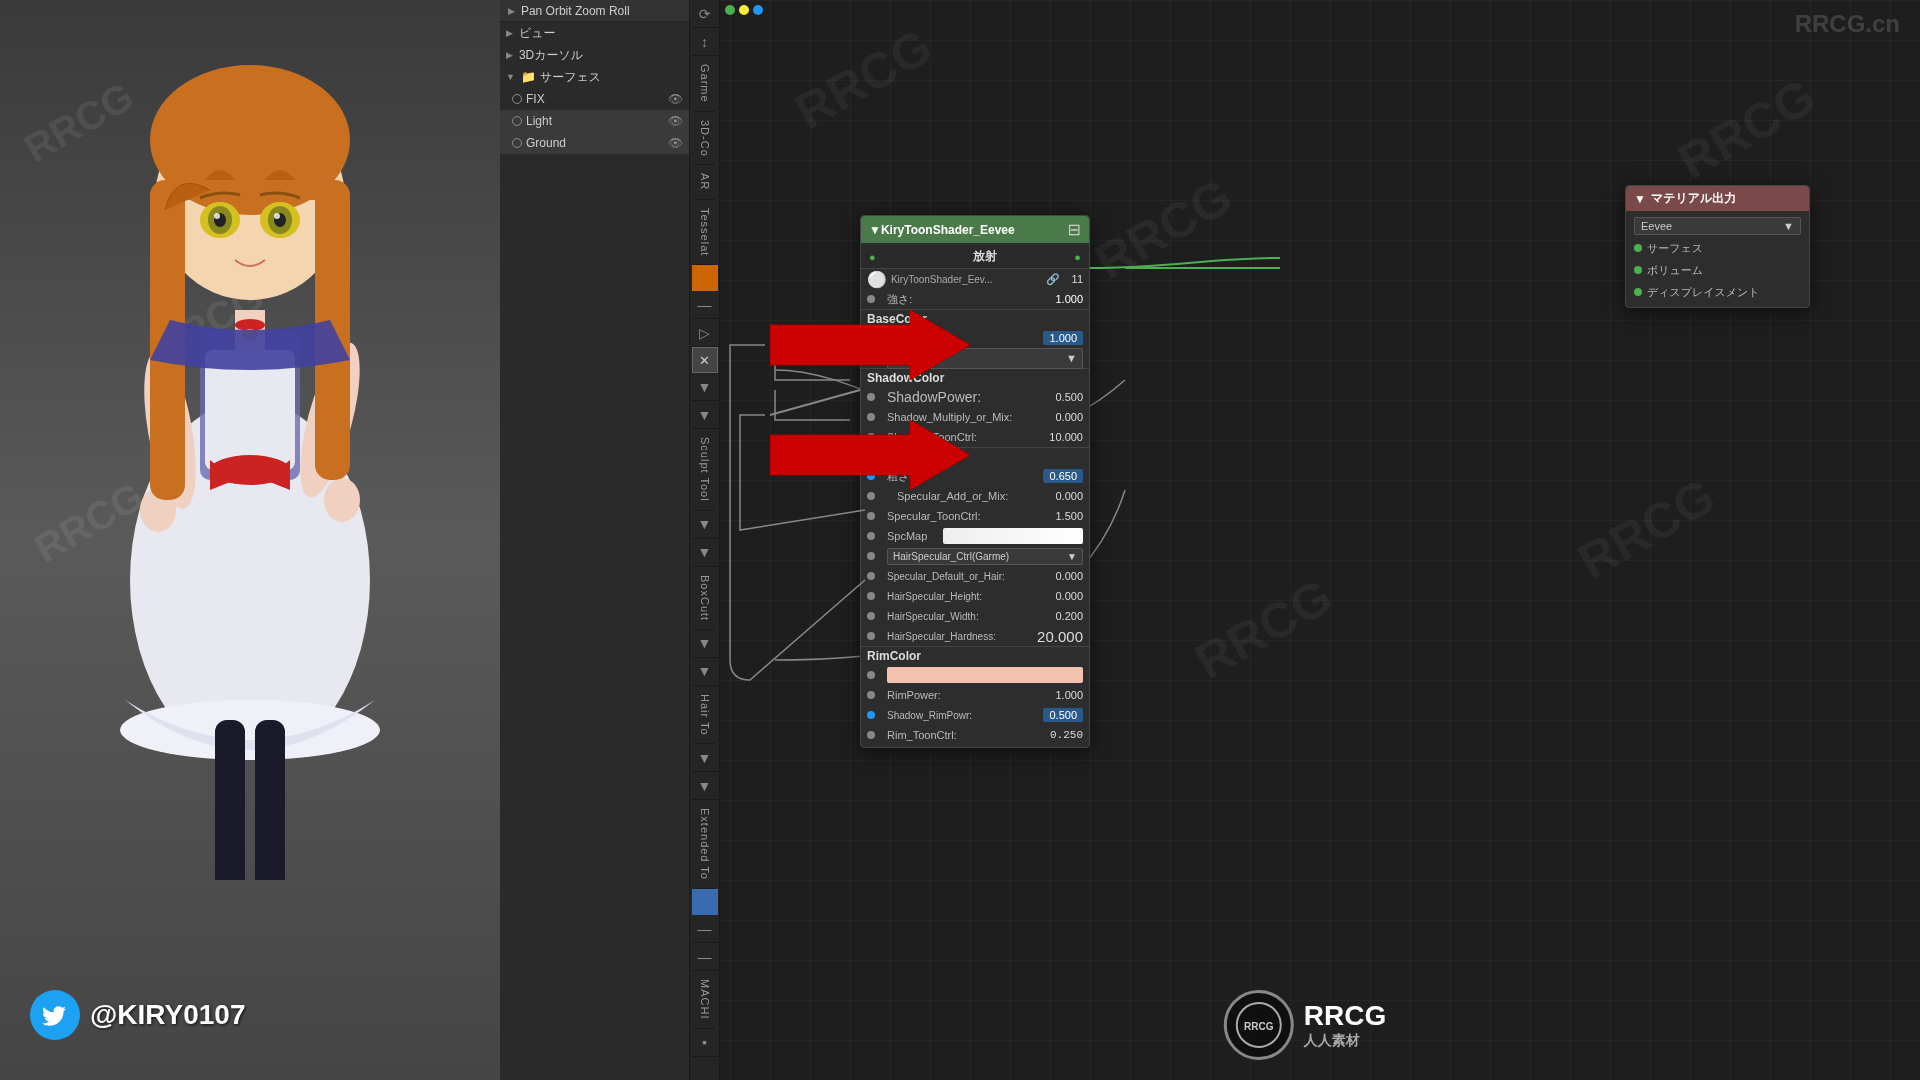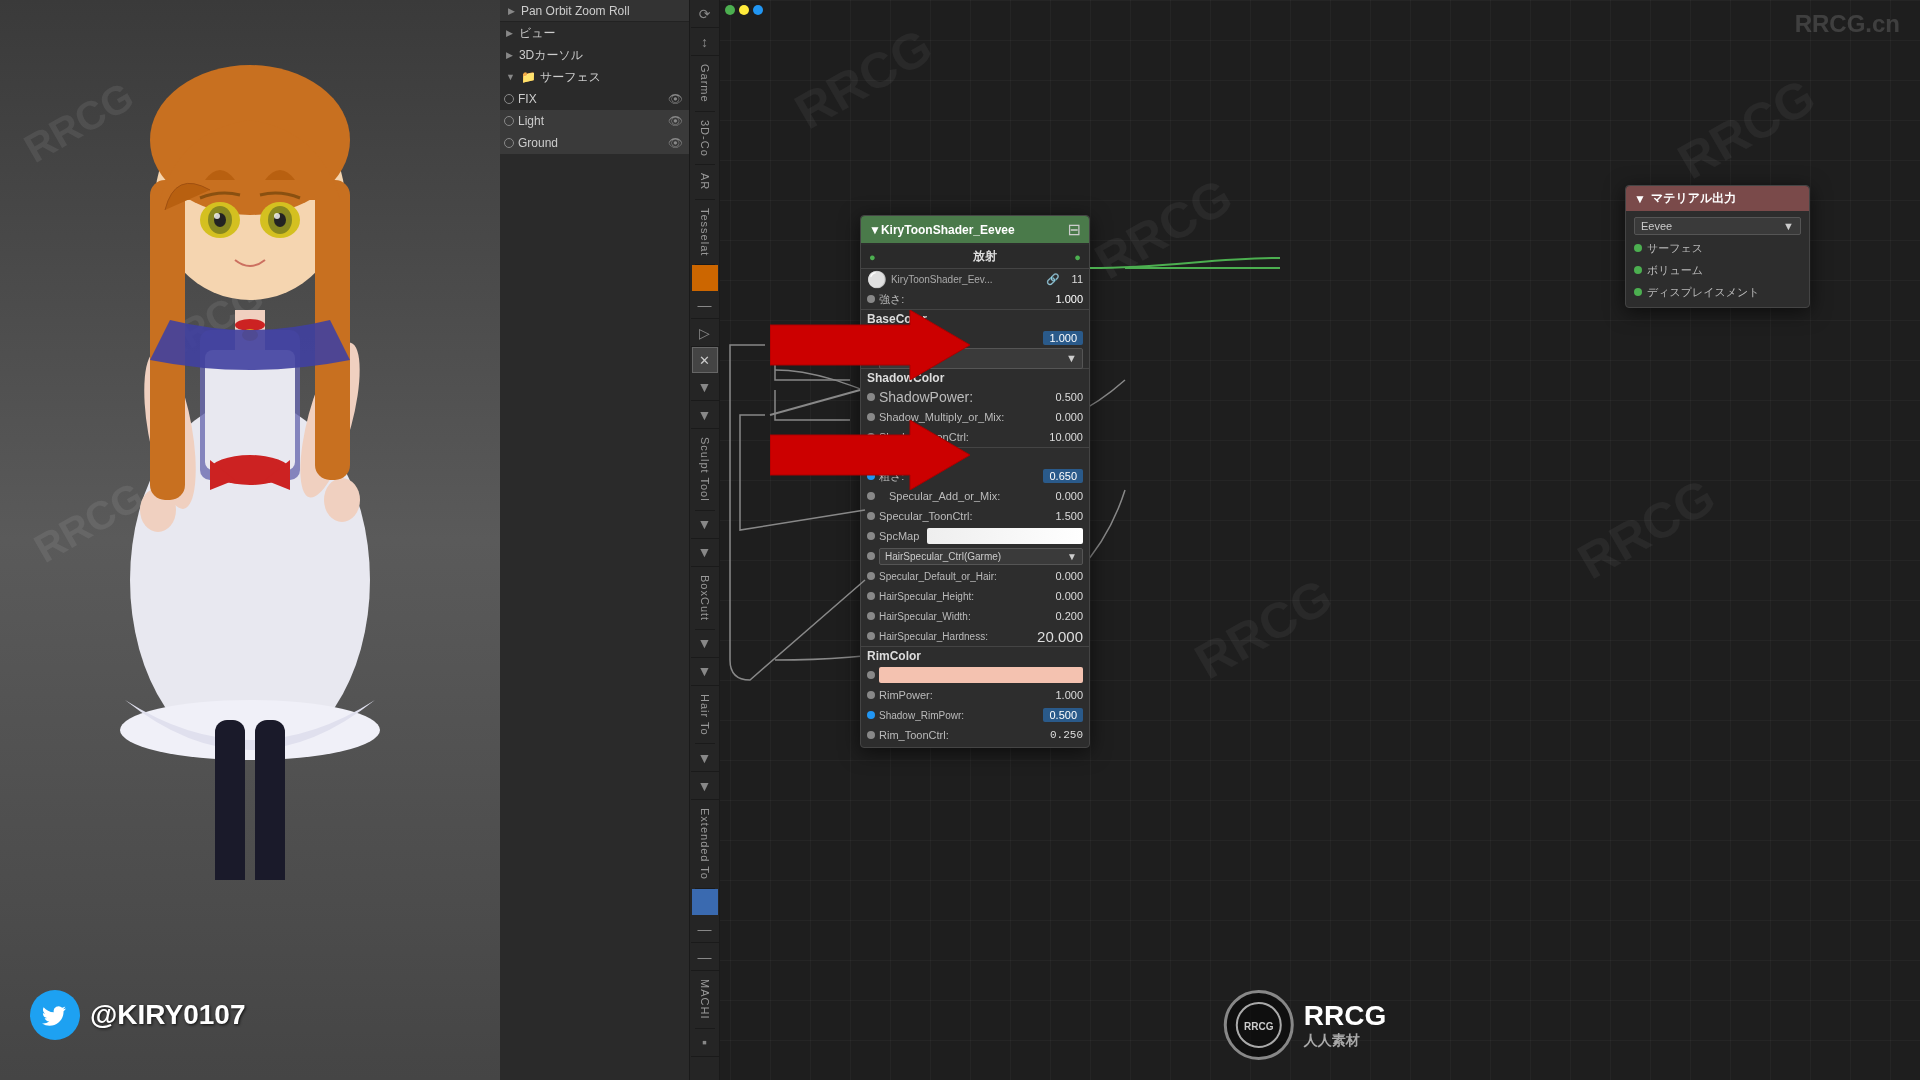--- a/index.html
+++ b/index.html
@@ -127,21 +127,21 @@
 
     .circle-dot {
       width: 10px;
       height: 10px;
       border-radius: 50%;
       border: 1px solid #888;
       background: transparent;
       flex-shrink: 0;
     }
 
-    .indent-1 { padding-left: 4px; }
+    .indent-1 { padding-left: 12px; }
 
     
     .right-area {
       flex: 1;
       height: 1080px;
       background: #1e1e1e;
       position: relative;
       overflow: hidden;
     }
 
@@ -237,21 +237,21 @@
 
     .kiry-node-body {
       padding: 2px 0;
     }
 
     .kiry-row {
       display: flex;
       align-items: center;
       height: 20px;
       padding: 0 6px;
-      gap: 4px;
+      gap: 12px;
       font-size: 11px;
       color: #bbb;
     }
 
     
     .rrcg-logo {
       position: absolute;
       bottom: 20px;
       left: 50%;
       transform: translateX(-50%);

